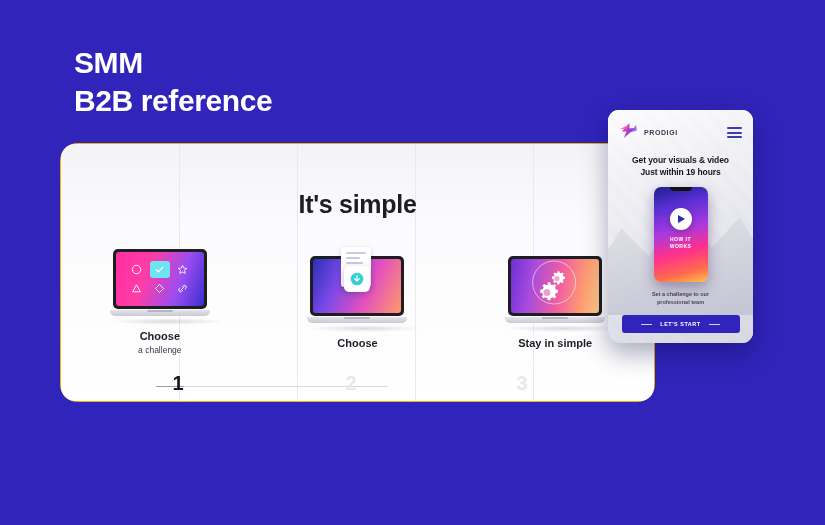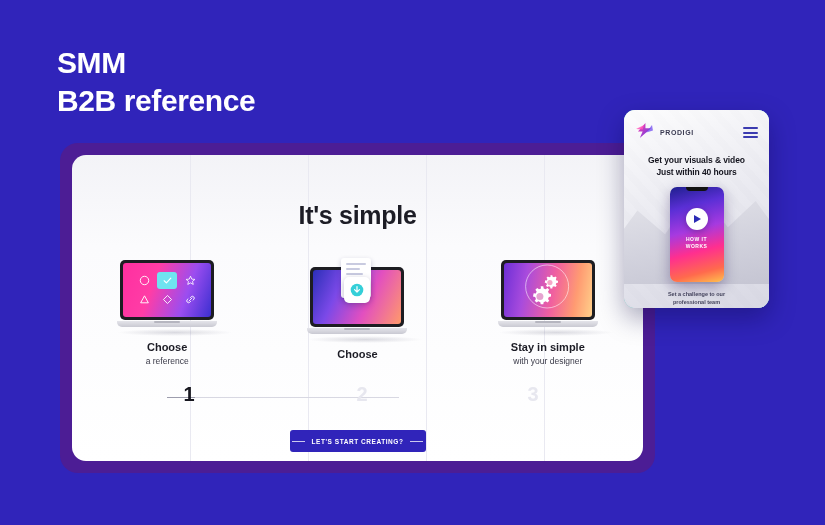--- a/index.html
+++ b/index.html
@@ -4,32 +4,32 @@
 <style>
   * { margin:0; padding:0; box-sizing:border-box; }
   html,body{
     width:825px; height:525px; overflow:hidden;
     font-family:"Liberation Sans", sans-serif;
   }
   body{ background:#3024ba; position:relative; }
 
   
   .headline{
-    position:absolute; left:57px; top:44px;
+    position:absolute; left:74px; top:44px;
     color:#ffffff; font-weight:bold; font-size:30px;
     line-height:38px; letter-spacing:-0.4px;
   }
   .headline div{ white-space:nowrap; }
 
   
   .card-frame{
     position:absolute; left:60px; top:143px;
-    width:595px; height:330px;
-    background:#4c1d95; border-radius:18px;
-    padding:12px;
+    width:595px; height:259px;
+    background:#eab308; border-radius:18px;
+    padding:1px;
   }
   .card{
     position:relative; width:100%; height:100%;
     background:linear-gradient(180deg,#f3f3f7 0%,#fbfbfd 30%,#ffffff 100%);
     border-radius:14px; overflow:hidden;
   }
   
   .guides{ position:absolute; inset:0; pointer-events:none; }
   .guides i{
     position:absolute; top:0; bottom:0; width:1px;
@@ -146,22 +146,22 @@
     position:absolute; left:50%; top:275px; transform:translateX(-50%);
     width:136px; height:22px; background:#3024ba; border-radius:3px;
     display:flex; align-items:center; justify-content:center; gap:7px;
     color:#fff; font-size:6.5px; font-weight:bold; letter-spacing:.55px;
     cursor:pointer;
   }
   .cta .dash{ width:13px; height:1px; background:rgba(255,255,255,.75); display:block; }
 
   
   .phone{
-    position:absolute; left:624px; top:110px;
-    width:145px; height:198px;
+    position:absolute; left:608px; top:110px;
+    width:145px; height:233px;
     background:#14b8a6; border-radius:11px;
     box-shadow:0 10px 26px rgba(10,5,60,.35);
     overflow:hidden;
   }
   .phone-bg{
     position:absolute; inset:0;
     background:
       linear-gradient(160deg,rgba(255,255,255,.9) 0%,rgba(236,236,242,.85) 45%,rgba(214,214,226,.9) 100%),
       repeating-linear-gradient(48deg,#d9d9e2 0 7px,#e9e9f0 7px 15px);
   }
@@ -285,21 +285,21 @@
                       <path d="M4.3 7.7 L7.7 4.3 M3.3 5.3 L2.3 6.3 a2 2 0 0 0 2.8 2.8 l1-1 M8.7 6.7 L9.7 5.7 a2 2 0 0 0-2.8-2.8 l-1 1" fill="none" stroke="#fff" stroke-width="1" stroke-linecap="round"></path>
                     </svg>
                 </div>
               </div>
             </div>
           </div>
           <div class="base"></div>
           <div class="shadow"></div>
         </div>
         <div class="step-title">Choose</div>
-        <div class="step-sub">a reference</div>
+        <div class="step-sub">a challenge</div>
       </div>
 
       <div class="step">
         <div class="laptop">
           <div class="lid">
             <div class="screen scr-2"></div>
           </div>
           <div class="doc-wrap">
             <div class="doc">
               <span></span>
@@ -335,21 +335,20 @@
                     <circle cx="14.9" cy="23.4" r="3.5" fill="#e6a3d0"></circle>
                   </g>
                 </svg>
               </div>
             </div>
           </div>
           <div class="base"></div>
           <div class="shadow"></div>
         </div>
         <div class="step-title">Stay in simple</div>
-        <div class="step-sub">with your designer</div>
       </div>
     </div>
 
     <div class="progress">
       <div class="track">
         <div class="fill"></div>
       </div>
       <div class="pnum active" style="left:102px">1</div>
       <div class="pnum idle" style="left:275px">2</div>
       <div class="pnum idle" style="left:446px">3</div>
@@ -389,21 +388,21 @@
       </div>
       <div class="burger">
         <i></i>
           <i></i>
           <i></i>
       </div>
     </div>
 
     <div class="phone-head">
       <div>Get your visuals &amp; video</div>
-      <div>Just within 40 hours</div>
+      <div>Just within 19 hours</div>
     </div>
 
     <div class="inner-phone">
       <div class="notch"></div>
       <div class="play">
           <i></i>
         </div>
       <div class="hiw">
         <div>HOW IT</div>
         <div>WORKS</div>

